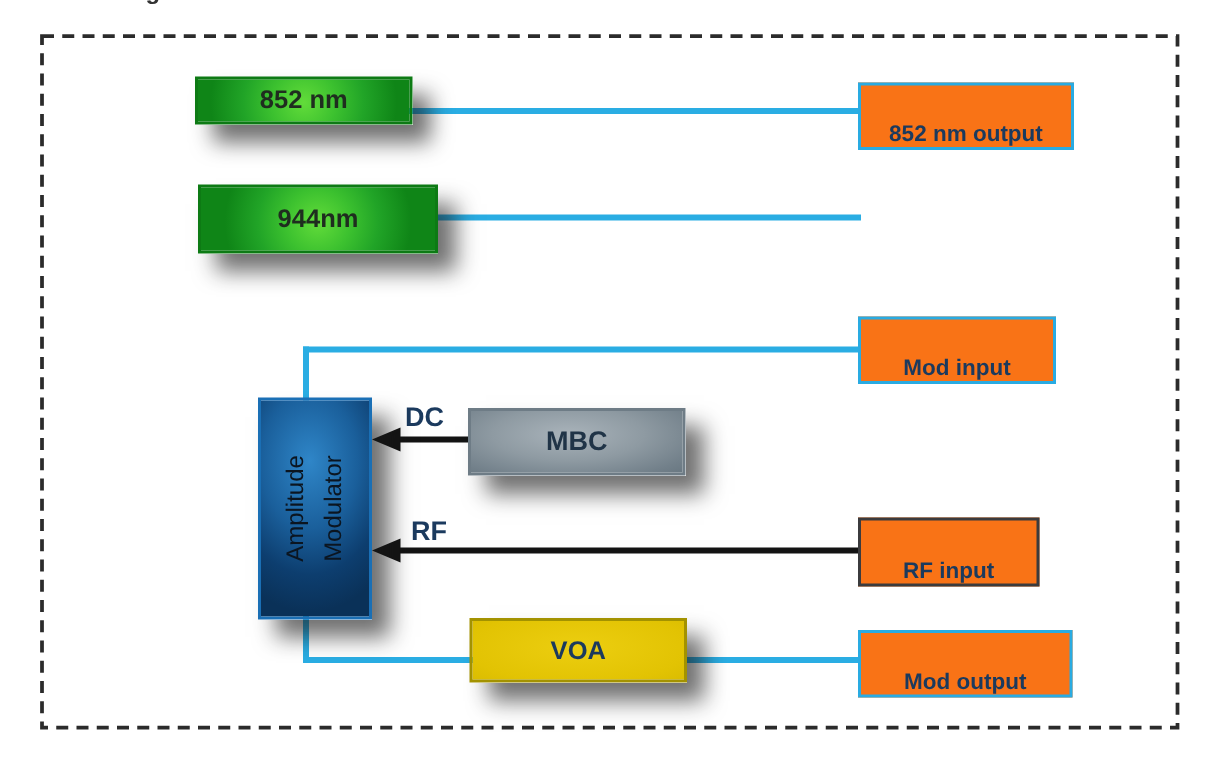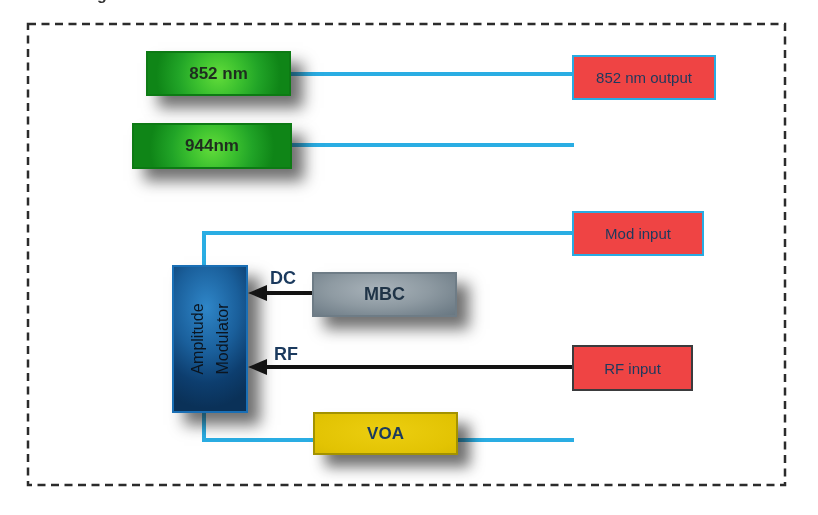--- a/index.html
+++ b/index.html
@@ -7,21 +7,21 @@
          font-family:"Liberation Sans",sans-serif;}
   .abs{position:absolute;}
   .box{display:flex;align-items:center;justify-content:center;box-sizing:border-box;}
   .shadow{box-shadow:12px 12px 14px rgba(25,25,25,0.62);}
   .green-box{background:radial-gradient(circle 62px at 50% 55%, #62dc3a 0%, #3cc12f 35%, #21a427 65%, #0f8517 100%);
              border:2px solid #0d7a14;color:#1f2d1f;font-weight:bold;font-size:17px;}
   .gray-box{background:radial-gradient(ellipse 80% 95% at 46% 38%, #a9b3ba 0%, #8e9aa2 45%, #72808a 80%, #65747e 100%);
             border:2px solid #6e7c86;color:#203447;font-weight:bold;font-size:18px;}
   .yellow-box{background:radial-gradient(ellipse 80% 95% at 50% 45%, #ecce10 0%, #e2c303 65%, #d5b800 100%);
               border:2px solid #a39200;color:#1b3a5e;font-weight:bold;font-size:17px;}
-  .port-box{background:#ef4444;border:2px solid #29abe2;color:#1b3a5e;font-weight:normal;font-size:15px;}
+  .port-box{background:#f97316;border:2px solid #29abe2;color:#1b3a5e;font-weight:bold;font-size:15px;align-items:flex-end;}
   .dark-port{border-color:#3b3b3d;}
   .cyan-h{height:4px;background:#2aade3;}
   .cyan-v{width:4px;background:#2aade3;}
   .black-h{height:4px;background:#131313;}
   .arrowhead{width:0;height:0;border-top:8px solid transparent;border-bottom:8px solid transparent;
              border-right:19px solid #131313;}
   .small-label{color:#1b3a5e;font-weight:bold;font-size:18px;}
   .vtext{transform:rotate(-90deg);text-align:center;font-size:16px;line-height:25px;color:#0b1520;}
 </style>
 </head>
@@ -43,21 +43,21 @@
   <div class="abs cyan-h" style="left:202px;top:438px;width:372px;"></div>
 
   <div class="abs black-h" style="left:260px;top:291px;width:54px;"></div>
   <div class="abs arrowhead" style="left:248px;top:285px;"></div>
   <div class="abs black-h" style="left:260px;top:365px;width:314px;"></div>
   <div class="abs arrowhead" style="left:248px;top:359px;"></div>
 
   <div class="abs small-label" style="left:270px;top:268px;">DC</div>
   <div class="abs small-label" style="left:274px;top:344px;">RF</div>
 
-  <div class="abs box green-box shadow" style="left:146px;top:51px;width:145px;height:45px;">
+  <div class="abs box green-box shadow" style="left:130px;top:51px;width:145px;height:32px;">
     <span>852 nm</span>
   </div>
   <div class="abs box green-box shadow" style="left:132px;top:123px;width:160px;height:46px;">
     <span>944nm</span>
   </div>
 
   <div class="abs box shadow" style="left:172px;top:265px;width:76px;height:148px;
        background:radial-gradient(ellipse 100% 70% at 45% 28%, #2f86c8 0%, #1a5f9b 45%, #0d3e6f 75%, #0a3158 100%);
        border:2px solid #1a6fb5;">
     <div class="vtext" style="width:148px;">
@@ -76,14 +76,17 @@
 
   <div class="abs box port-box" style="left:572px;top:55px;width:144px;height:45px;">
     <span>852 nm output</span>
   </div>
   <div class="abs box port-box" style="left:572px;top:211px;width:132px;height:45px;">
     <span>Mod input</span>
   </div>
   <div class="abs box port-box dark-port" style="left:572px;top:345px;width:121px;height:46px;">
     <span>RF input</span>
   </div>
+  <div class="abs box port-box" style="left:572px;top:420px;width:143px;height:45px;">
+    <span>Mod output</span>
+  </div>
 
 </div>
 
 </body></html>

